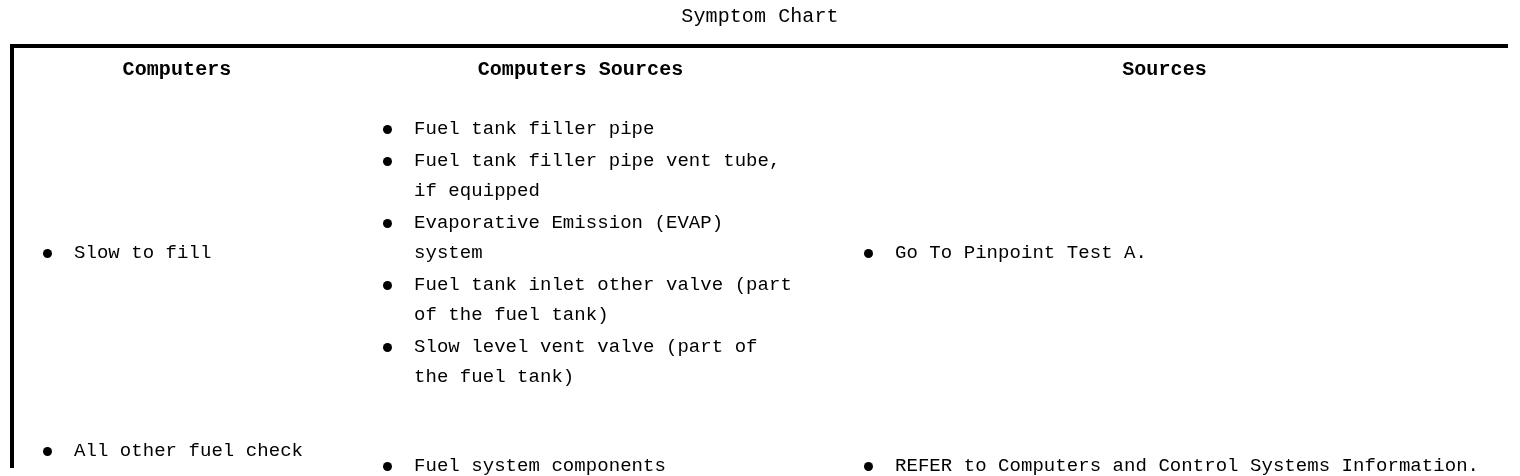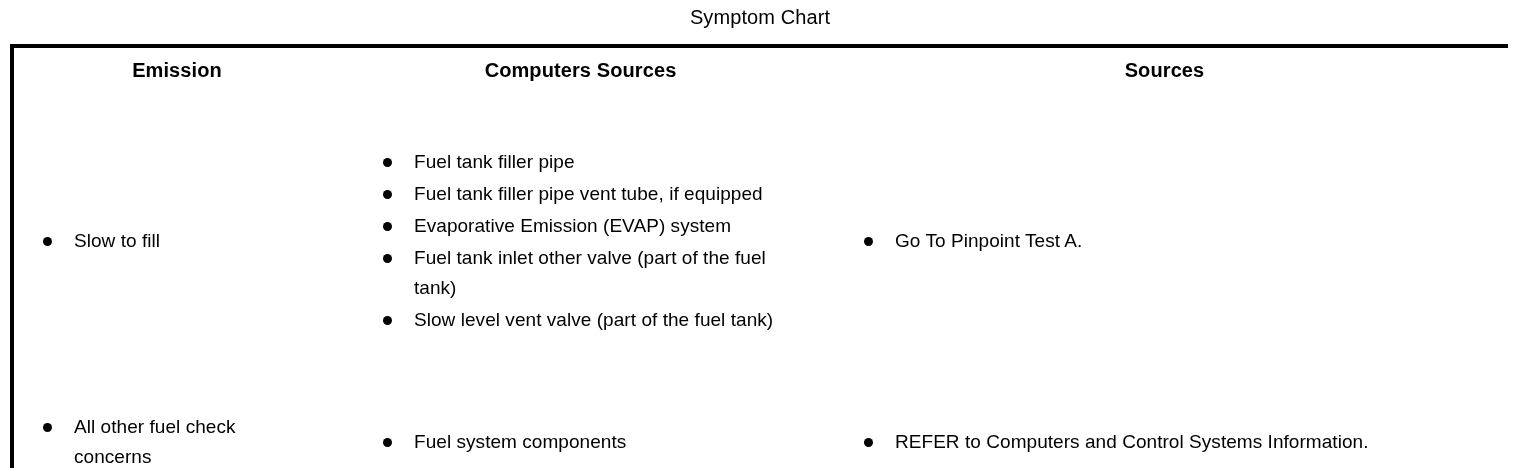--- a/index.html
+++ b/index.html
@@ -12,20 +12,21 @@
     height: 476px;
     font-family: "Liberation Sans", sans-serif;
     color: #000000;
     overflow: hidden;
   }
   #page {
     position: relative;
     width: 1520px;
     height: 476px;
     background: #ffffff;
+    font-family: Liberation Mono, monospace;
   }
 
   
   .chart-title {
     position: absolute;
     left: 0;
     top: 4px;
     width: 1520px;
     text-align: center;
     font-size: 20px;
@@ -124,21 +125,21 @@
   <div class="symptom-table">
     <table class="tbl">
       <colgroup>
         <col class="col-cond">
         <col class="col-source">
         <col class="col-action">
       </colgroup>
 
       <thead>
         <tr class="hdr-row">
-          <th class="hdr-cell v-rule h-rule">Emission</th>
+          <th class="hdr-cell v-rule h-rule">Computers</th>
           <th class="hdr-cell v-rule h-rule">Computers Sources</th>
           <th class="hdr-cell h-rule">Sources</th>
         </tr>
       </thead>
 
       <tbody>
 
         <tr class="body-row-1">
           <td class="v-rule h-rule">
             <div class="cell-inner tight">

